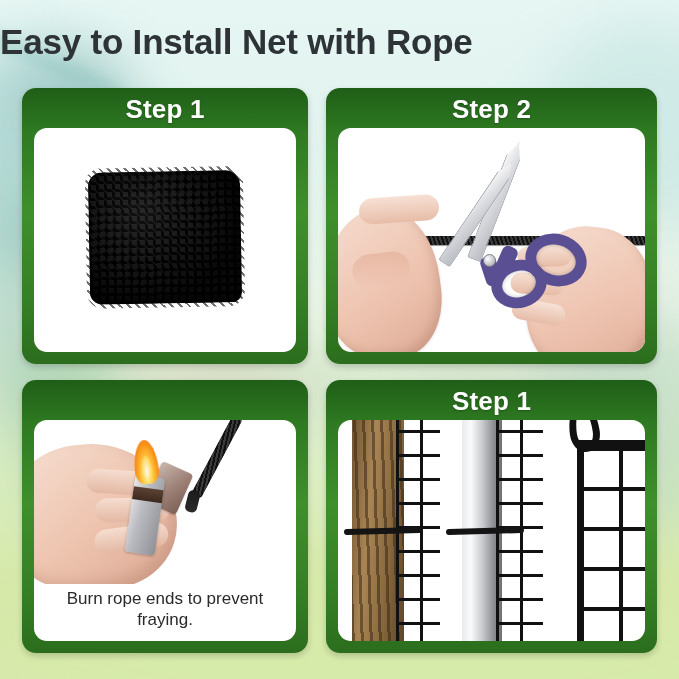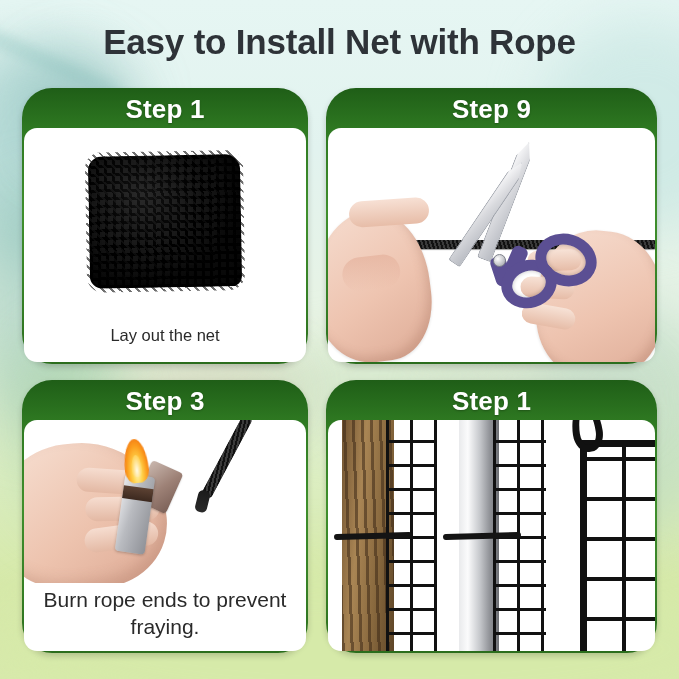--- a/index.html
+++ b/index.html
@@ -53,21 +53,21 @@
     background: rgba(160,205,200,.75);
     transform: rotate(24deg);
     filter: blur(7px);
   }
 
   
   #title {
     position: absolute;
     top: 22px;
     left: 0; right: 0;
-    text-align: center;
+    text-align: left;
     font-size: 35px;
     font-weight: bold;
     color: #2e3338;
     letter-spacing: -0.2px;
     white-space: nowrap;
   }
 
   
   #grid {
     position: absolute;
@@ -77,24 +77,24 @@
     height: 565px;
     display: grid;
     grid-template-columns: 286px 1fr;
     grid-template-rows: 276px 1fr;
     column-gap: 18px;
     row-gap: 16px;
   }
 
   .card {
     position: relative;
-    border-radius: 30px;
+    border-radius: 14px;
     background: linear-gradient(to bottom, #1f5e17 0%, #2f7a22 16%, #3f8f2c 45%, #357f25 78%, #2b6d1d 100%);
     box-shadow: 0 3px 6px rgba(0,0,0,.18);
-    padding: 2px;
+    padding: 12px;
     padding-top: 40px;
     display: flex;
     flex-direction: column;
   }
 
   .card-header {
     position: absolute;
     top: 6px;
     left: 0; right: 0;
     text-align: center;
@@ -124,21 +124,21 @@
   .caption {
     text-align: center;
     color: #2a2a2a;
     font-size: 16.5px;
     line-height: 1.28;
     padding: 4px 8px 10px;
     white-space: pre-line;
   }
   .card-s1 .caption { font-size: 16.5px; padding-bottom: 16px; }
   .card-s2 .caption, .card-s4 .caption { font-size: 17px; }
-  .card-s3 .caption { font-size: 21px; }
+  .card-s3 .caption { font-size: 17px; }
 
   
   .net-square {
     position: absolute;
     left: 50%; top: 50%;
     transform: translate(-50%, -52%) rotate(-1deg);
     width: 152px; height: 132px;
     border-radius: 14px 16px 10px 12px;
     background:
       repeating-linear-gradient(0deg,
@@ -424,26 +424,25 @@
 <h1 id="title">Easy to Install Net with Rope</h1>
 
 <div id="grid">
 
   <div class="card card-s1">
     <div class="card-header">Step 1</div>
     <div class="panel">
       <div class="panel-art">
         <div class="net-square"></div>
       </div>
-      <div class="caption">Lay out the net</div>
     </div>
   </div>
 
   <div class="card card-s2">
-    <div class="card-header">Step 9</div>
+    <div class="card-header">Step 2</div>
     <div class="panel">
       <div class="panel-art">
         <div class="s2-rope"></div>
         <div class="hand s2-hand-left">
           <div class="thumb"></div>
           <div class="knuckles"></div>
         </div>
         <div class="hand s2-hand-right">
           <div class="finger f1"></div>
           <div class="finger f2"></div>
@@ -456,21 +455,20 @@
           <div class="grip g2"></div>
           <div class="handle h1"></div>
           <div class="handle h2"></div>
           <div class="pivot"></div>
         </div>
       </div>
     </div>
   </div>
 
   <div class="card card-s3">
-    <div class="card-header">Step 3</div>
     <div class="panel">
       <div class="panel-art">
         <div class="s3-rope"></div>
         <div class="s3-hand">
           <div class="f fa"></div>
           <div class="f fb"></div>
           <div class="f fc"></div>
         </div>
         <div class="lid"></div>
         <div class="lighter">

